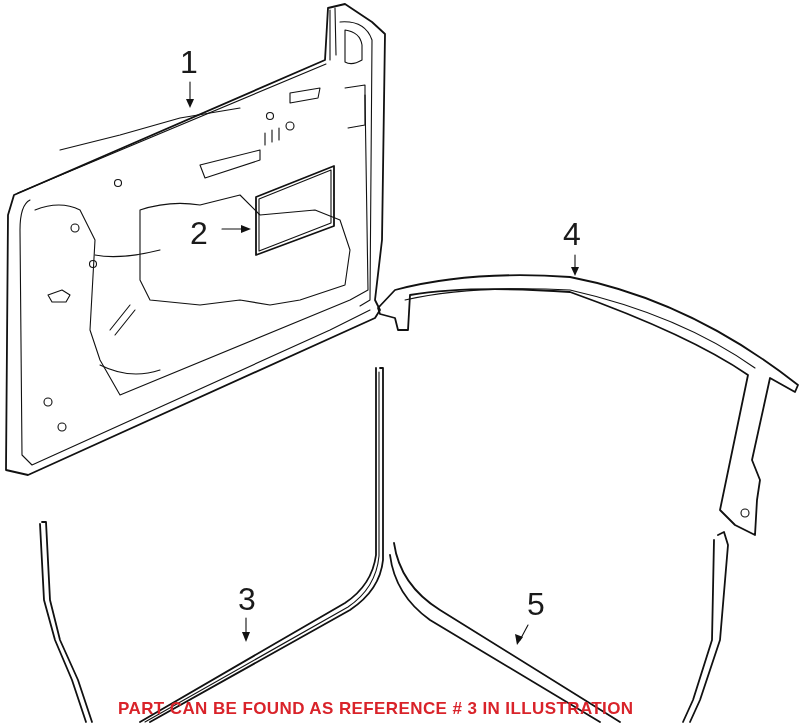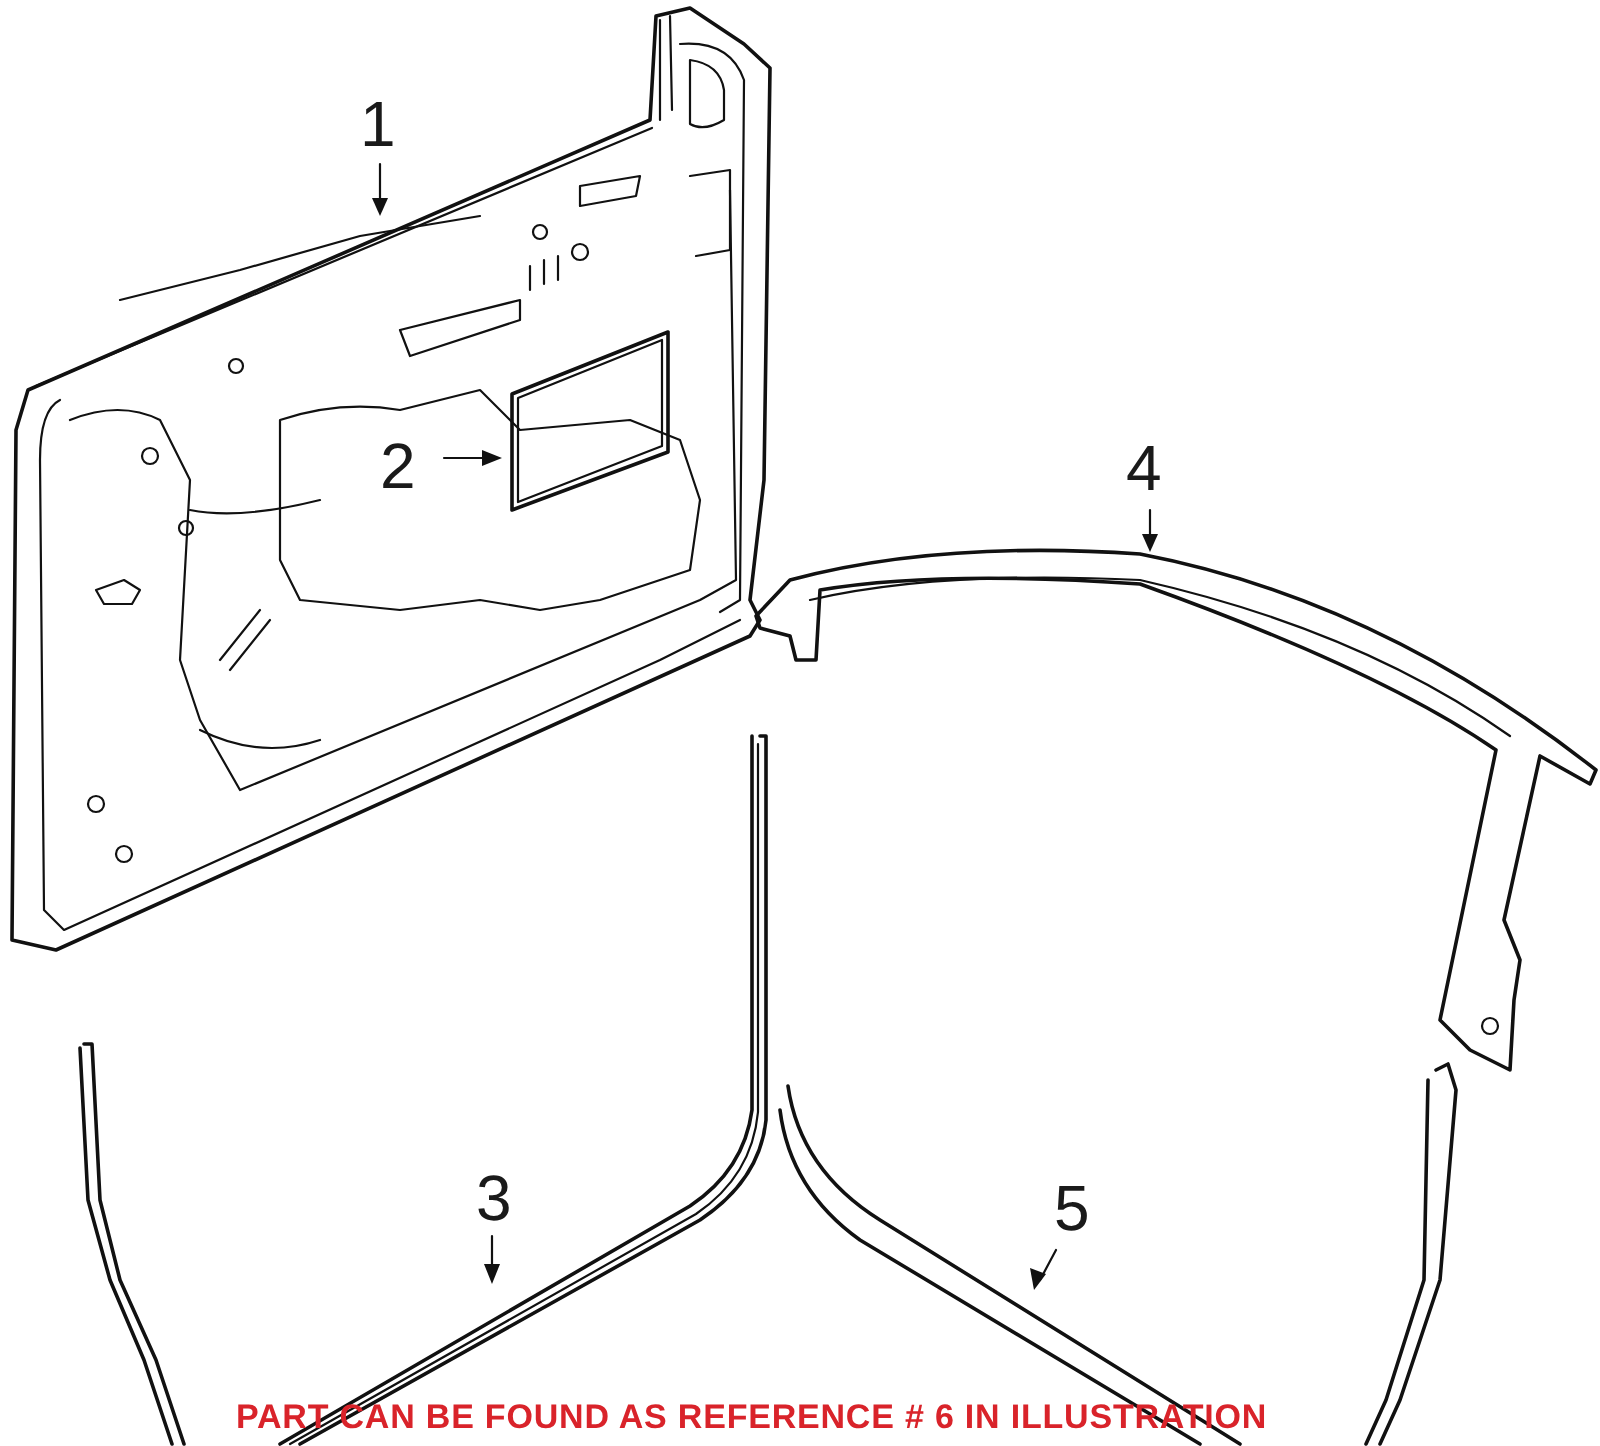--- a/index.html
+++ b/index.html
@@ -81,13 +81,13 @@
     <path class="s" d="M714,540 L712,640 L693,700 L683,722"></path>
   </g>
 </svg>
 
 <div class="lbl" style="left:180px; top:46px;">1</div>
 <div class="lbl" style="left:190px; top:217px;">2</div>
 <div class="lbl" style="left:563px; top:218px;">4</div>
 <div class="lbl" style="left:238px; top:583px;">3</div>
 <div class="lbl" style="left:527px; top:588px;">5</div>
 
-<div class="note">PART CAN BE FOUND AS REFERENCE # 6 IN ILLUSTRATION</div>
+<div class="note">PART CAN BE FOUND AS REFERENCE # 3 IN ILLUSTRATION</div>
 
 </body></html>

